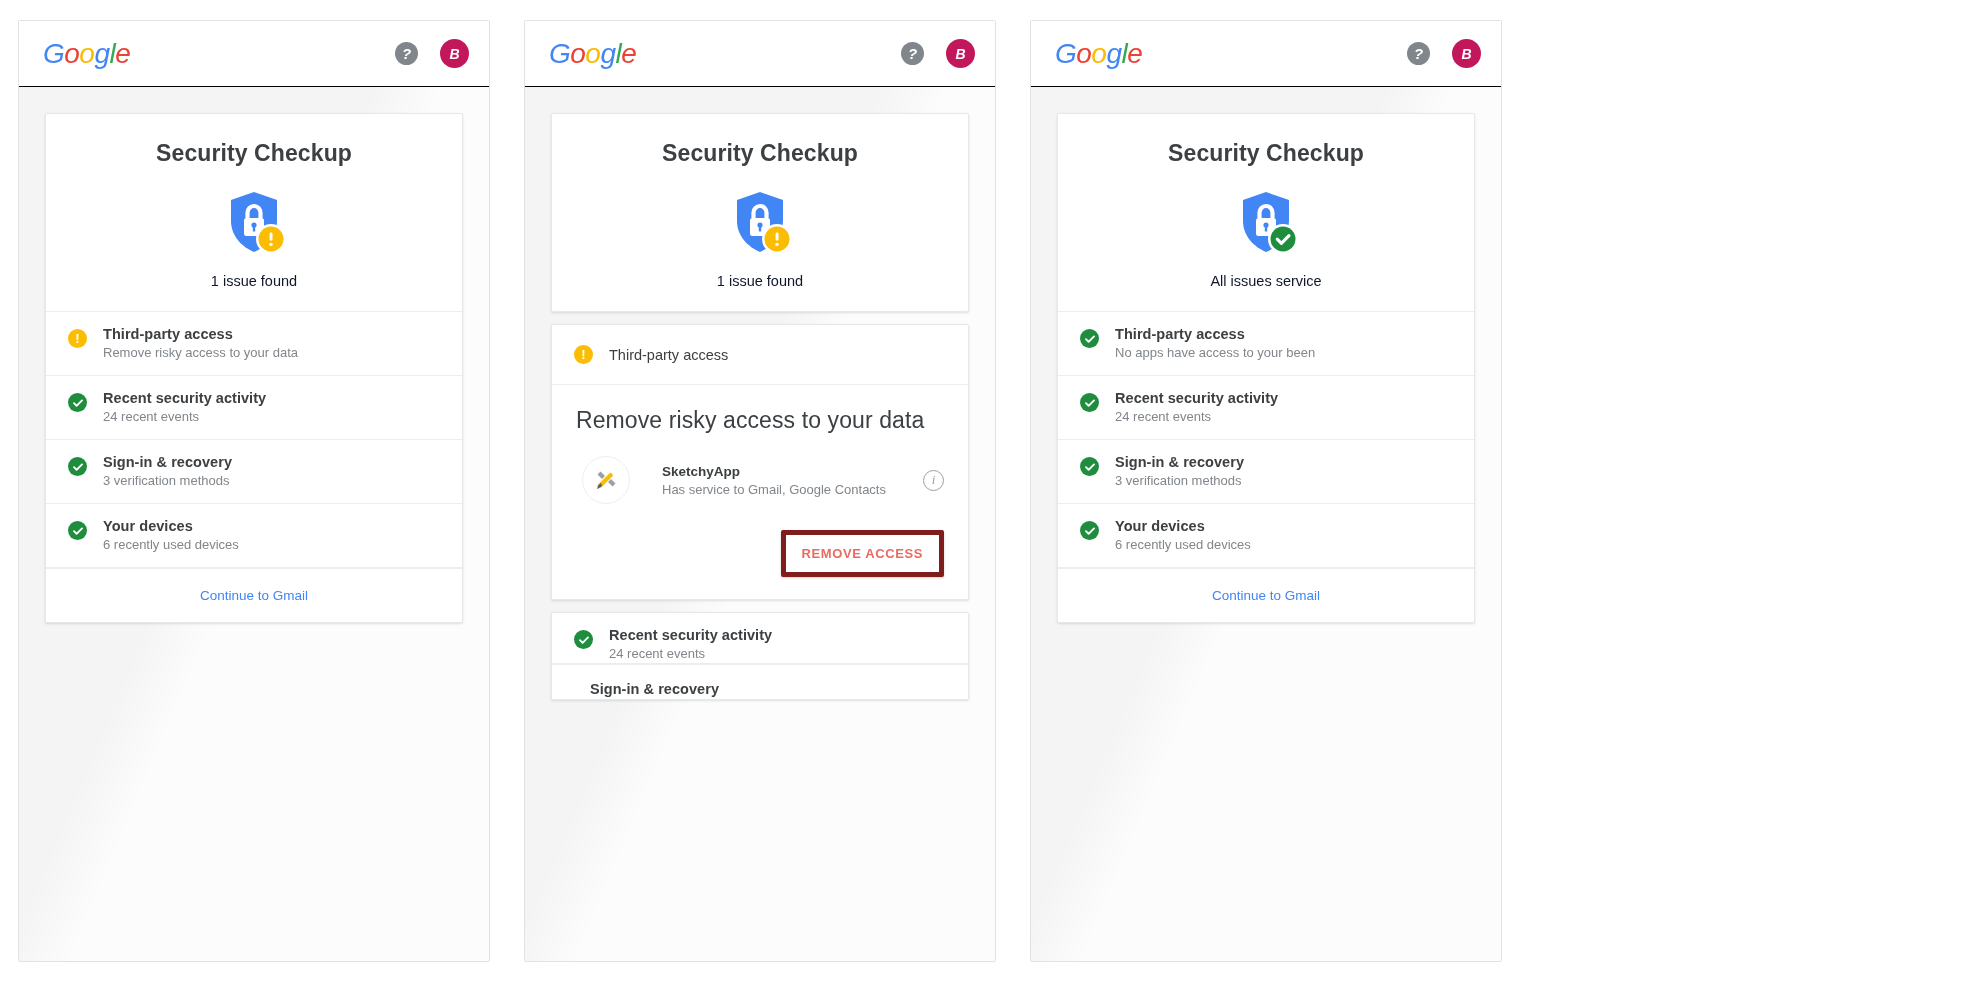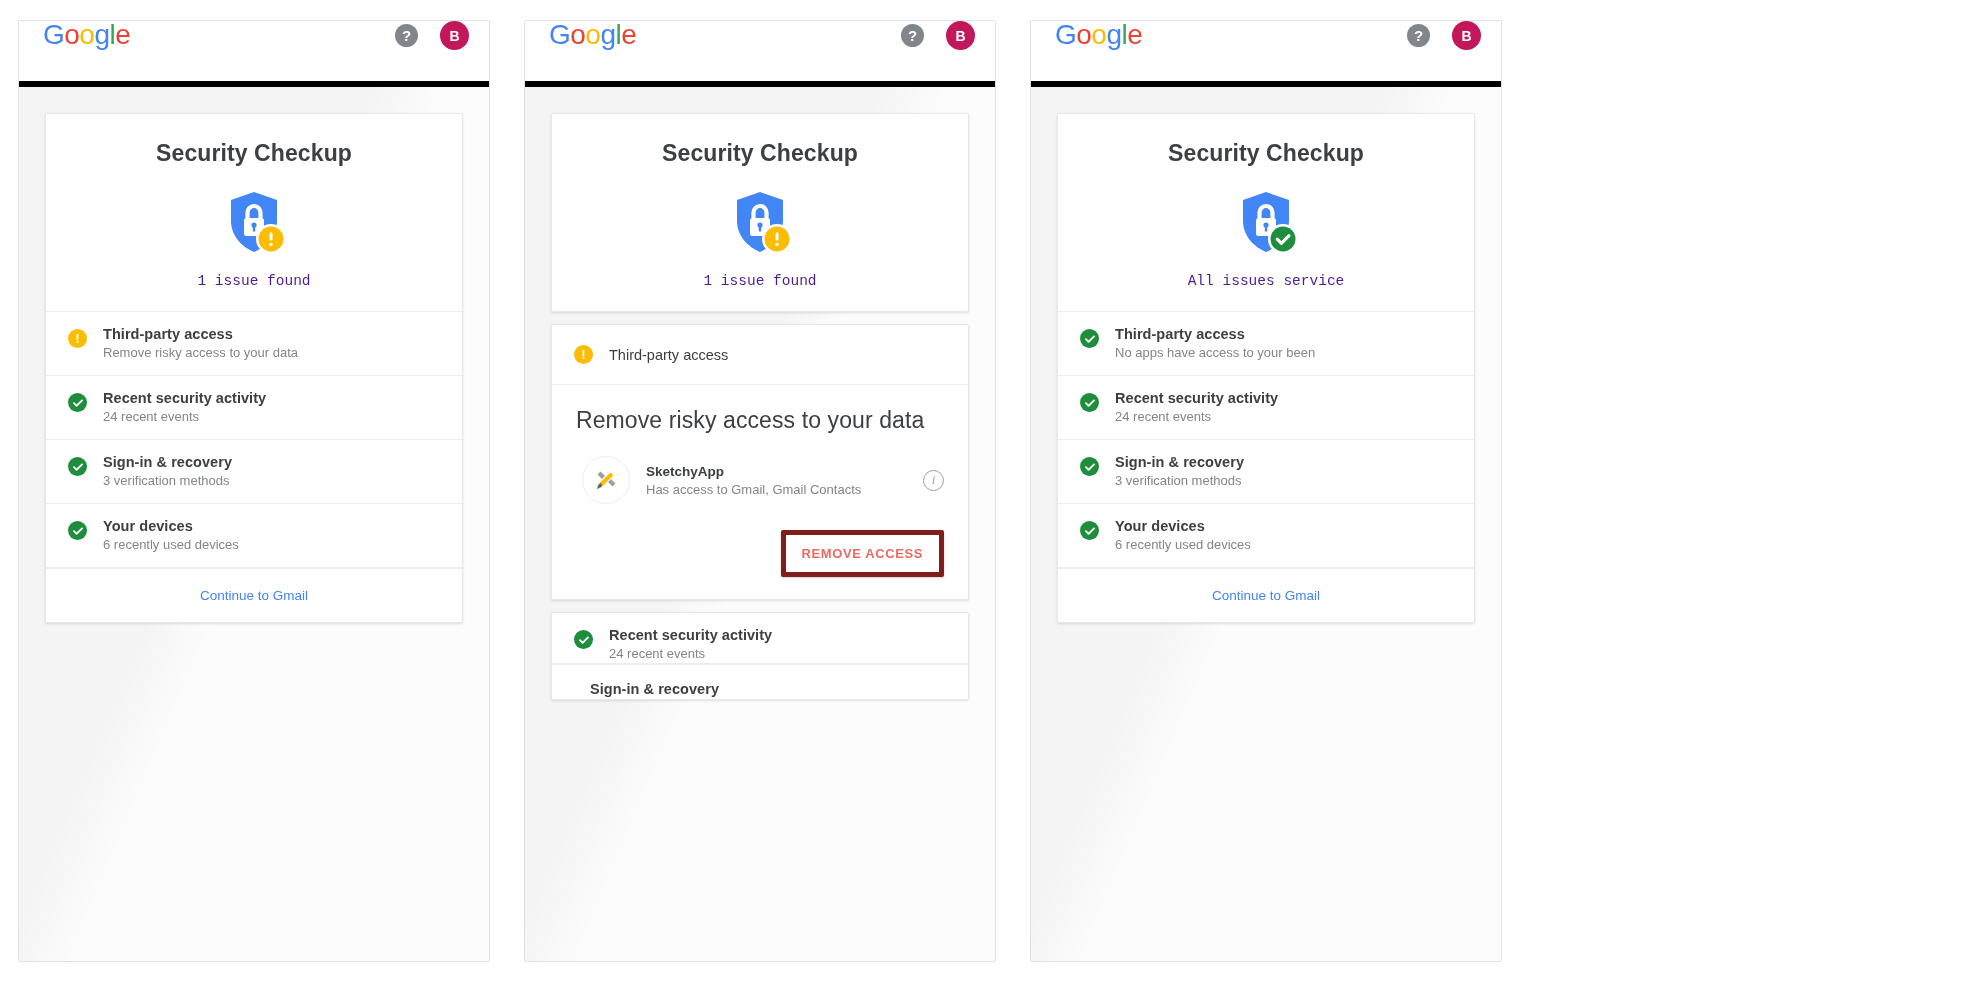--- a/index.html
+++ b/index.html
@@ -53,23 +53,24 @@
     position: relative;
     z-index: 1;
     height: 100%;
   }
 
   
   .topbar {
     height: 66px;
     background: #ffffff;
     display: flex;
-    align-items: flex-start;
+    align-items: center;
     padding: 0 20px 0 24px;
-    border-bottom: 6px solid #000000;
+    border-bottom: 1px solid #000000;
+    font-style: italic;
   }
   .glogo {
     font-size: 28px;
     letter-spacing: -0.5px;
     font-family: "Liberation Sans", sans-serif;
     font-weight: 400;
     line-height: 1;
     user-select: none;
   }
   .glogo .b1 { color: #4285F4; }
@@ -138,22 +139,21 @@
     font-weight: 700;
     letter-spacing: 0.1px;
   }
   .shield-wrap {
     margin: 18px auto 14px auto;
     width: 74px; height: 74px;
     position: relative;
   }
   .hero-sub {
     font-size: 14.5px;
-    color: #4c1d95;
-    font-family: Liberation Mono, monospace;
+    color: #0f172a;
   }
 
   
   .row {
     display: flex;
     align-items: flex-start;
     gap: 16px;
     padding: 14px 22px 15px 22px;
     border-bottom: 1px solid #ededed;
     background: #fff;
@@ -230,21 +230,21 @@
   .acc-p {
     font-size: 13.2px;
     line-height: 1.55;
     color: #80868b;
     max-width: 370px;
   }
 
   .app-row {
     display: flex;
     align-items: center;
-    gap: 16px;
+    gap: 32px;
     margin-top: 22px;
     padding-left: 6px;
   }
   .app-icon {
     flex: 0 0 auto;
     width: 48px; height: 48px;
     border-radius: 50%;
     border: 1px solid #eeeeee;
     background: #fff;
     display: flex;
@@ -451,21 +451,21 @@
               <div class="app-icon">
                 <svg width="30" height="30" viewBox="0 0 30 30">
                   <path d="M6.5 9.5 L9.5 6.5 L14 11 L11 14 Z" fill="#9aa0a6"></path>
                   <path d="M17 17 L20 14 L24.5 18.5 L21.5 21.5 Z" fill="#9aa0a6"></path>
                   <rect x="12.5" y="6" width="4.3" height="18" rx="1.4" fill="#FBBC04" transform="rotate(45 14.6 15)"></rect>
                   <path d="M6.5 21 L9.6 18 C11 19.2 11.4 20.4 10.4 21.6 C9.6 22.6 8 23.4 6 24 C6.6 22.4 6.9 21.6 6.5 21 Z" fill="#5f6368"></path>
                 </svg>
               </div>
               <div class="app-meta">
                 <div class="app-name">SketchyApp</div>
-                <div class="app-scope">Has access to Gmail, Gmail Contacts</div>
+                <div class="app-scope">Has service to Gmail, Google Contacts</div>
               </div>
               <div class="info-icon">i</div>
             </div>
 
             <div class="btn-row">
               <button class="btn-remove">REMOVE ACCESS</button>
             </div>
           </div>
 
         </div>

